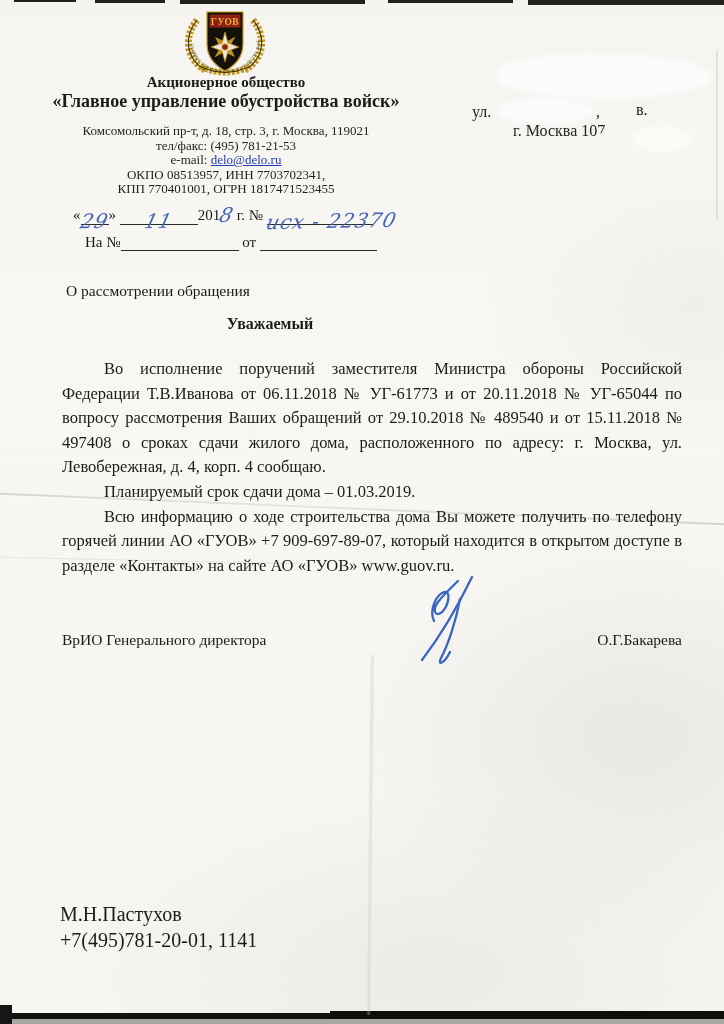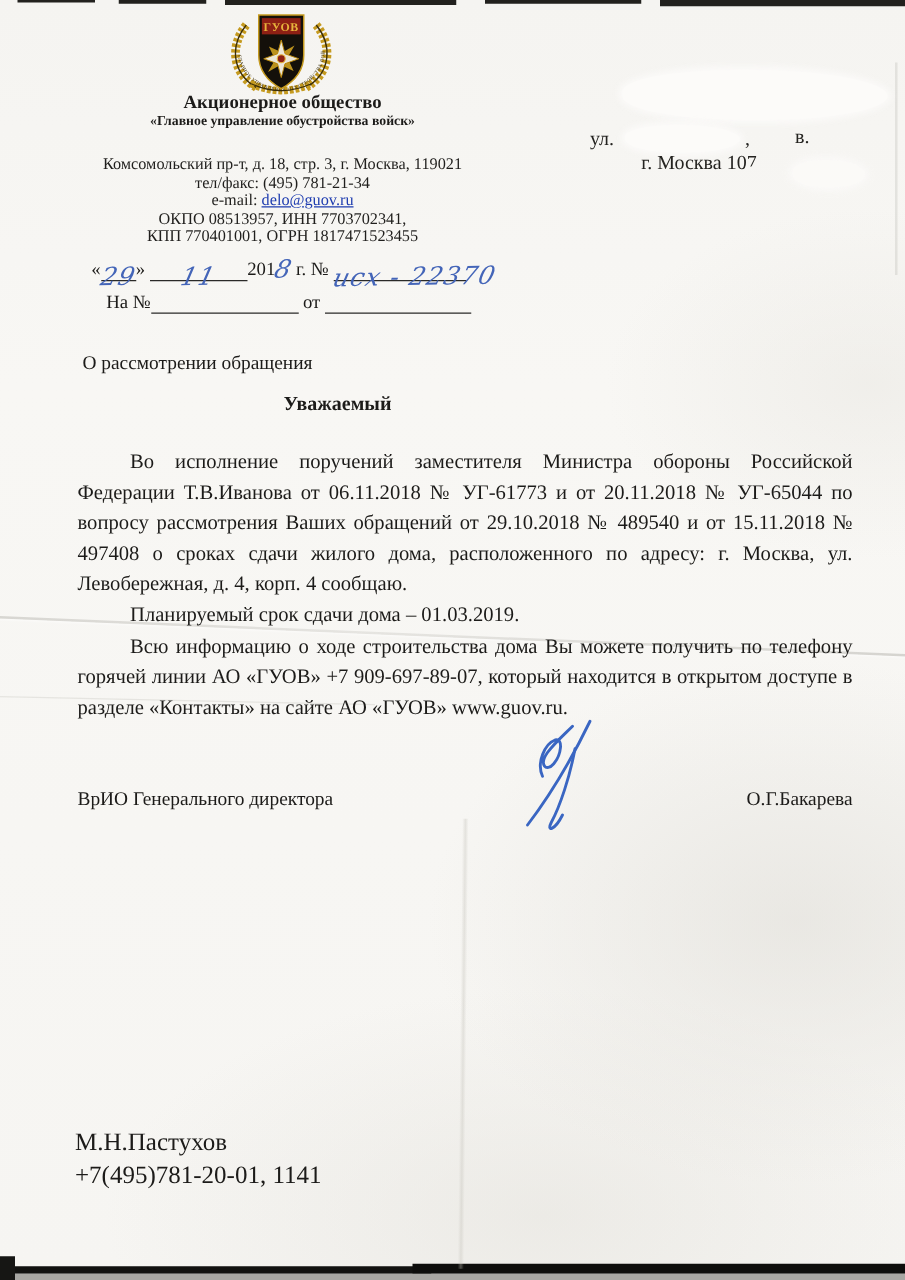--- a/index.html
+++ b/index.html
@@ -23,21 +23,21 @@
   .crease-h{position:absolute;left:-10px;top:508px;width:744px;height:2px;
     background:linear-gradient(90deg,rgba(140,138,130,.30),rgba(150,148,140,.18) 40%,rgba(140,138,130,.32));
     transform:rotate(2.4deg);box-shadow:0 1px 2px rgba(255,255,255,.6);}
   .crease-h2{position:absolute;left:0;top:560px;width:300px;height:1px;background:rgba(150,148,140,.18);transform:rotate(1.2deg);}
   .crease-v{position:absolute;left:368px;top:655px;width:5px;height:360px;
     background:linear-gradient(90deg,rgba(210,208,200,0),rgba(196,194,186,.38),rgba(210,208,200,0));transform:rotate(.6deg);}
   
   .letterhead{position:absolute;left:40px;top:0;width:372px;text-align:center;}
   .logo-wrap{position:absolute;left:137px;top:6px;width:96px;height:68px;}
   .org-type{position:absolute;left:0;top:74px;width:372px;font-weight:bold;font-size:15px;}
-  .org-name{position:absolute;left:0;top:91px;width:372px;font-weight:bold;font-size:11px;}
+  .org-name{position:absolute;left:0;top:91px;width:372px;font-weight:bold;font-size:18px;}
   .contacts{position:absolute;left:0;top:124px;width:372px;font-size:13px;line-height:14.6px;color:#201f1d;}
   .email-link{color:#1f3db0;text-decoration:underline;}
   
   .blob{position:absolute;background:#fcfbf9;border-radius:45% 55% 50% 50%;box-shadow:0 0 6px 3px rgba(252,251,249,.9);}
   .addr-txt{position:absolute;font-size:16px;color:#242320;}
   .partial-digit{display:inline-block;clip-path:inset(0 0 38% 0);}
   
   .date-line{position:absolute;left:73px;top:201px;font-size:15px;white-space:nowrap;}
   .ref-line{position:absolute;left:85px;top:233px;font-size:15px;white-space:nowrap;}
   .blank{display:inline-block;border-bottom:1px solid #2a2a28;height:17px;vertical-align:bottom;text-align:center;}
@@ -102,22 +102,22 @@
 
         <path d="M48 26 L51 37 L62 41 L51 45 L48 56 L45 45 L34 41 L45 37 Z" fill="#c59a1f" opacity=".95" transform="rotate(45 48 41)"></path>
         <path d="M48 26 L51 37 L62 41 L51 45 L48 56 L45 45 L34 41 L45 37 Z" fill="#ece7d8" stroke="#b8860b" stroke-width=".8"></path>
         <circle cx="48" cy="41" r="3.2" fill="#8e2014" stroke="#e7b43c" stroke-width=".9"></circle>
       </svg>
     </div>
     <div class="org-type">Акционерное общество</div>
     <div class="org-name">«Главное управление обустройства войск»</div>
     <div class="contacts">
       <div>Комсомольский пр-т, д. 18, стр. 3, г. Москва, 119021</div>
-      <div>тел/факс: (495) 781-21-34</div>
-      <div><span>e-mail: </span><span class="email-link">delo@guov.ru</span></div>
+      <div>тел/факс: (495) 781-21-53</div>
+      <div><span>e-mail: </span><span class="email-link">delo@delo.ru</span></div>
       <div>ОКПО 08513957, ИНН 7703702341,</div>
       <div>КПП 770401001, ОГРН 1817471523455</div>
     </div>
   </div>
 
   <div>
     <div class="blob" style="left:498px;top:56px;width:212px;height:40px;"></div>
     <div class="addr-txt" style="left:472px;top:103px;">ул.</div>
     <div class="blob" style="left:500px;top:100px;width:92px;height:22px;"></div>
     <div class="addr-txt" style="left:596px;top:103px;">,</div>

